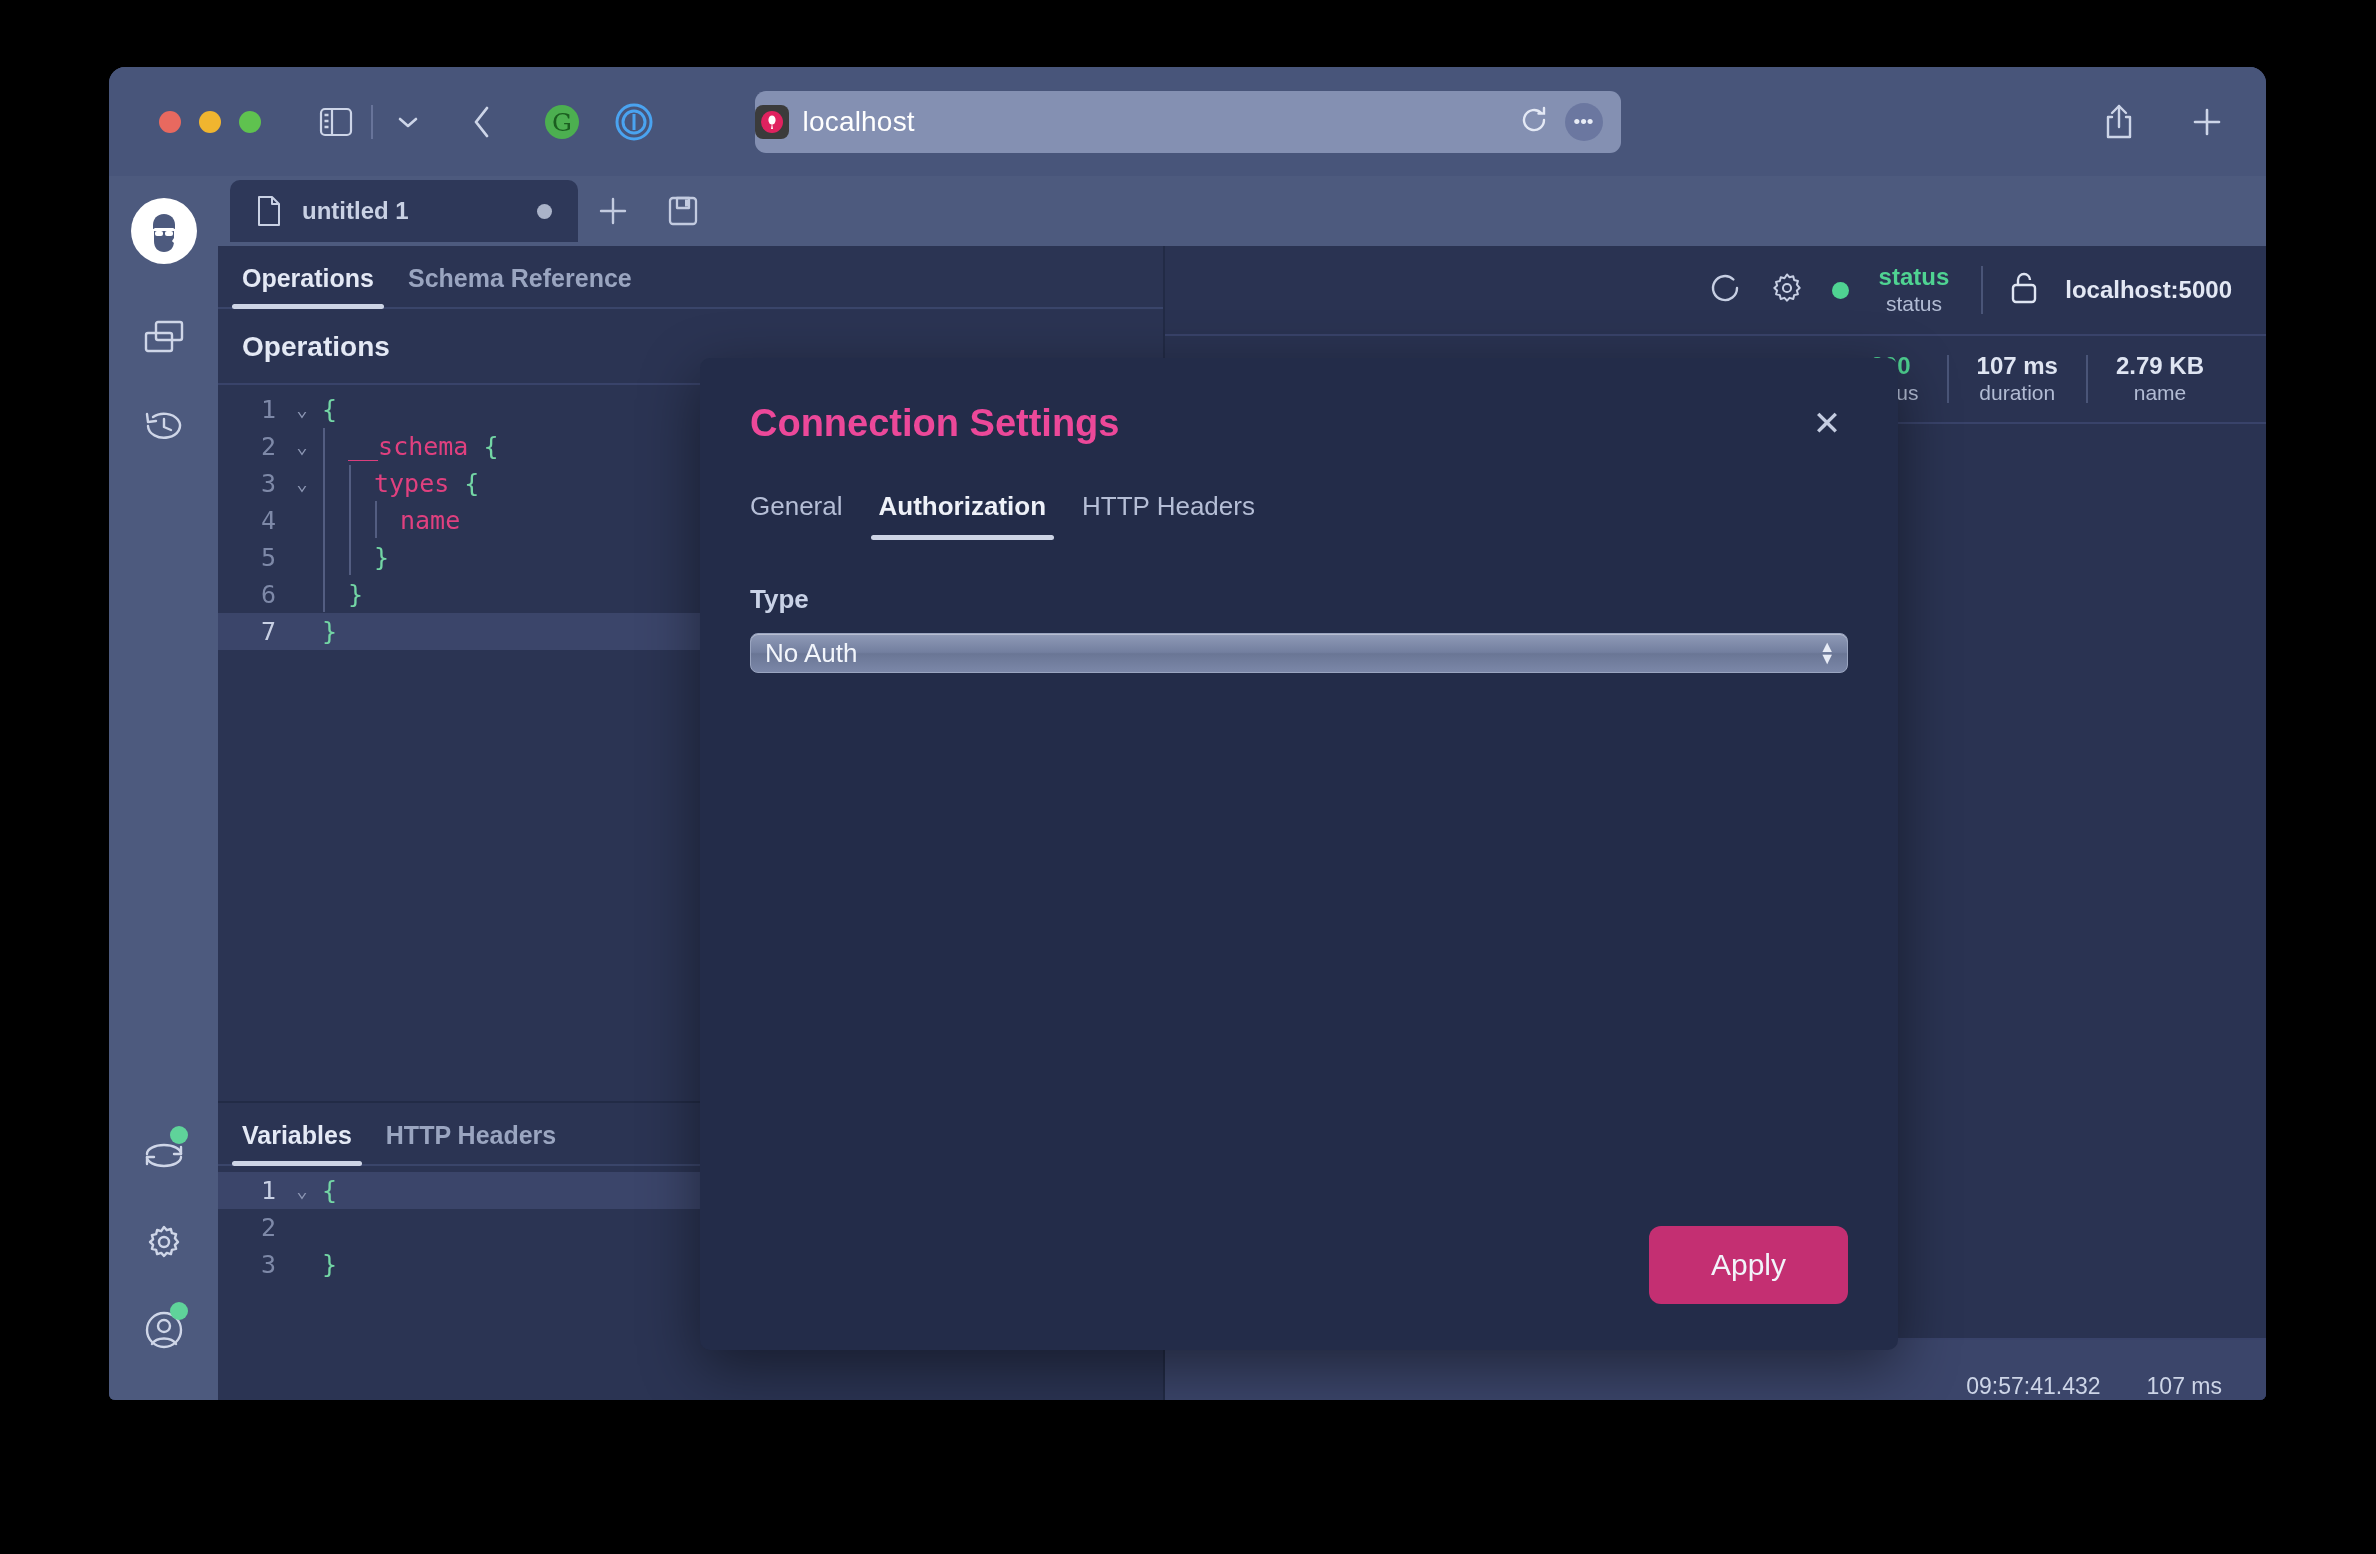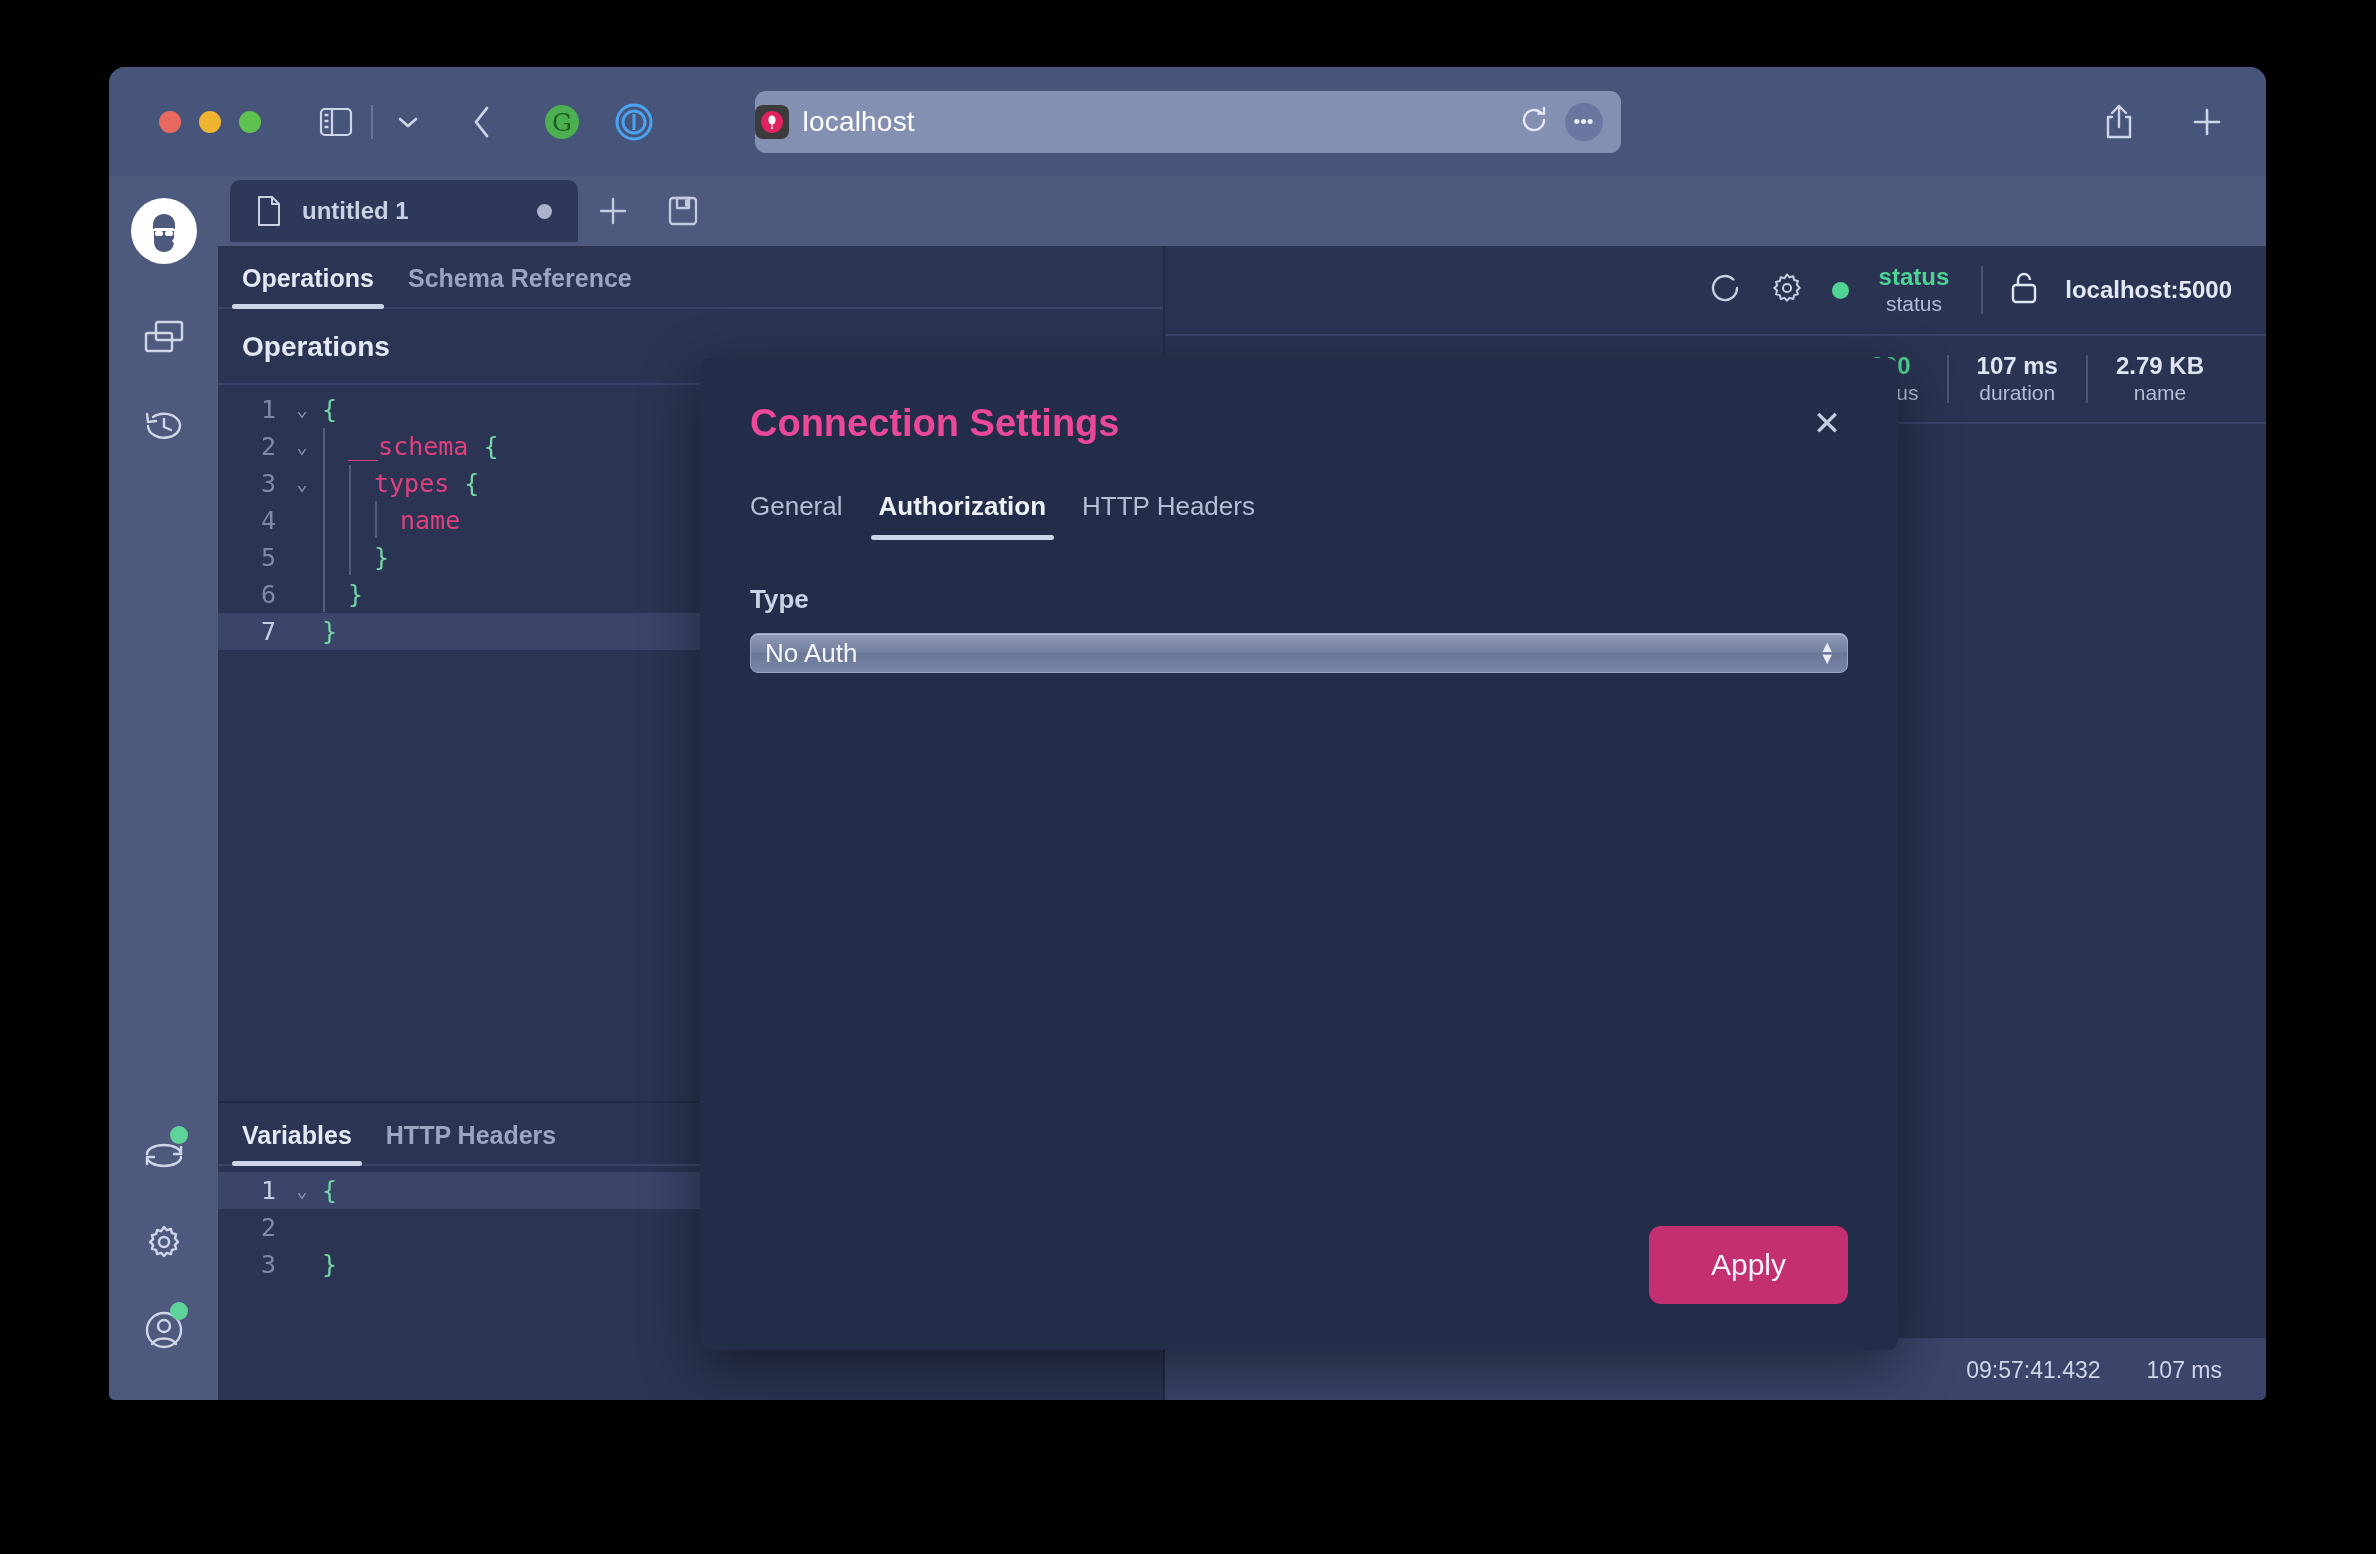--- a/index.html
+++ b/index.html
@@ -226,21 +226,21 @@
     flex:1; position:relative;
     font-family:"DejaVu Sans Mono", monospace;
     font-size:25px; line-height:64px;
     padding:26px 0 0 0;
     overflow:hidden;
   }
   .res-line { white-space:pre; padding-left:1632px; color:#ec8a5a; }
 
   #resultfooter {
     height:62px; background:#3b456a;
-    display:flex; align-items:center; justify-content:flex-end;
+    display:flex; align-items:flex-end; justify-content:flex-end;
     gap:46px; padding-right:44px;
     font-size:23px; color:#cdd5e7;
     border-top:2px solid #39436a;
   }
 
   
   #modal {
     position:absolute;
     left:591px; top:291px;
     width:1198px; height:992px;

